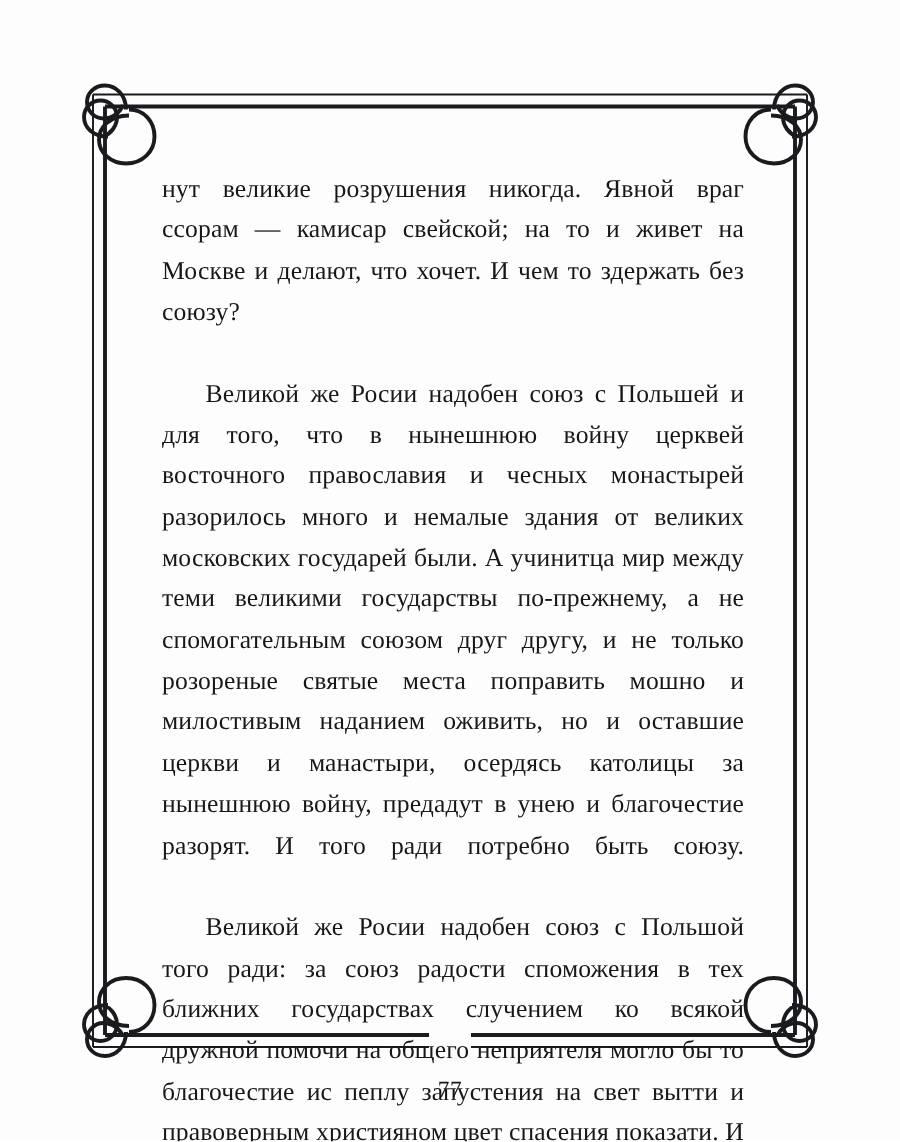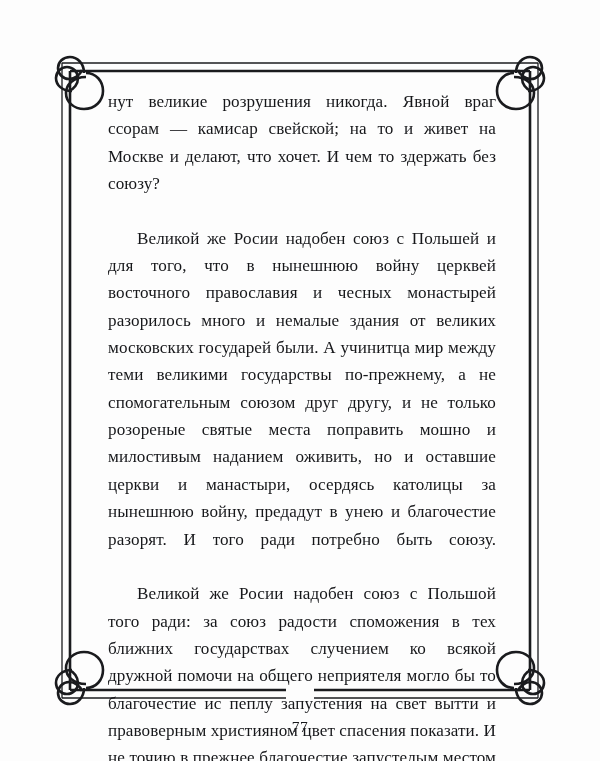--- a/index.html
+++ b/index.html
@@ -38,20 +38,21 @@
     text-justify: inter-word;
     text-indent: 29px;
     font-size: 17.1px;
     line-height: 27.35px;
     color: #16171a;
     letter-spacing: 0.005em;
     hyphens: manual;
   }
   .para.first {
     text-indent: 0;
+    margin-top: 24px;
   }
   
   .para:after {
     content: "";
     display: inline-block;
     width: 100%;
   }
 
   #page-number {
     position: absolute;

